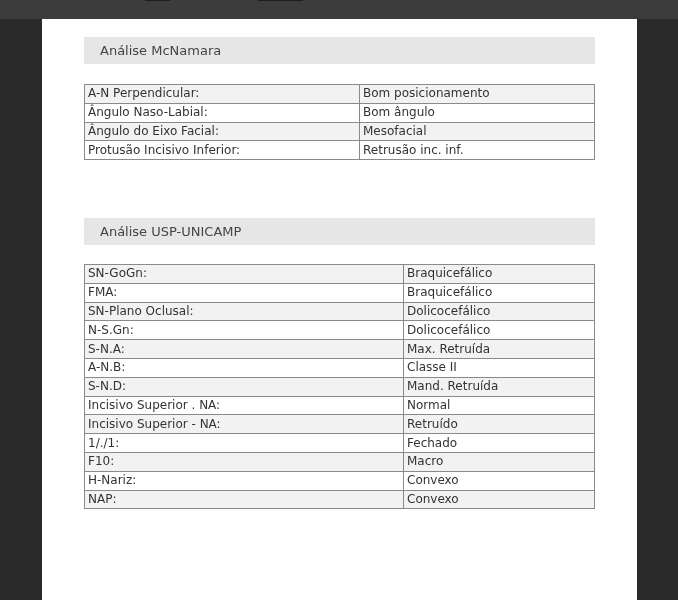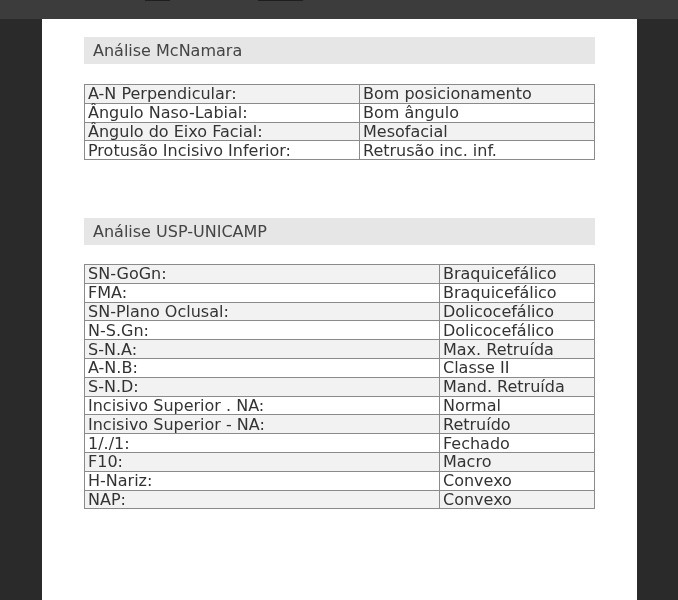--- a/index.html
+++ b/index.html
@@ -16,41 +16,41 @@
       position: absolute; top: 0; height: 1px; background: #1e1e1e;
     }
     .page {
       position: absolute; left: 42px; top: 19px; width: 595px; height: 600px;
       background: #ffffff;
     }
     .section-header {
       position: absolute; left: 42px; width: 511px; height: 27px;
       background: #e6e6e6;
       color: #444;
-      font-size: 16px;
+      font-size: 13px;
       line-height: 27px;
-      padding-left: 9px;
+      padding-left: 16px;
     }
     table.data {
       position: absolute; left: 42px; width: 511px;
       border-collapse: collapse;
-      font-size: 16px;
+      font-size: 12px;
       color: #333;
     }
     table.data td {
       border: 1px solid #8a8a8a;
       height: 18.8px;
       padding: 0 3px;
       line-height: 17px;
       white-space: nowrap;
     }
     table.data tr:nth-child(odd) td { background: #f2f2f2; }
     table.data tr:nth-child(even) td { background: #ffffff; }
     #t1 td.k { width: 275px; }
-    #t2 td.k { width: 355px; margin-top: 40px; }
+    #t2 td.k { width: 319px; margin-top: 40px; }
   </style>
 </head>
 <body>
 
 <div class="toolbar">
   <div class="tb-mark" style="left:145px;width:25px;"></div>
   <div class="tb-mark" style="left:258px;width:45px;"></div>
 </div>
 
 <div class="page">

